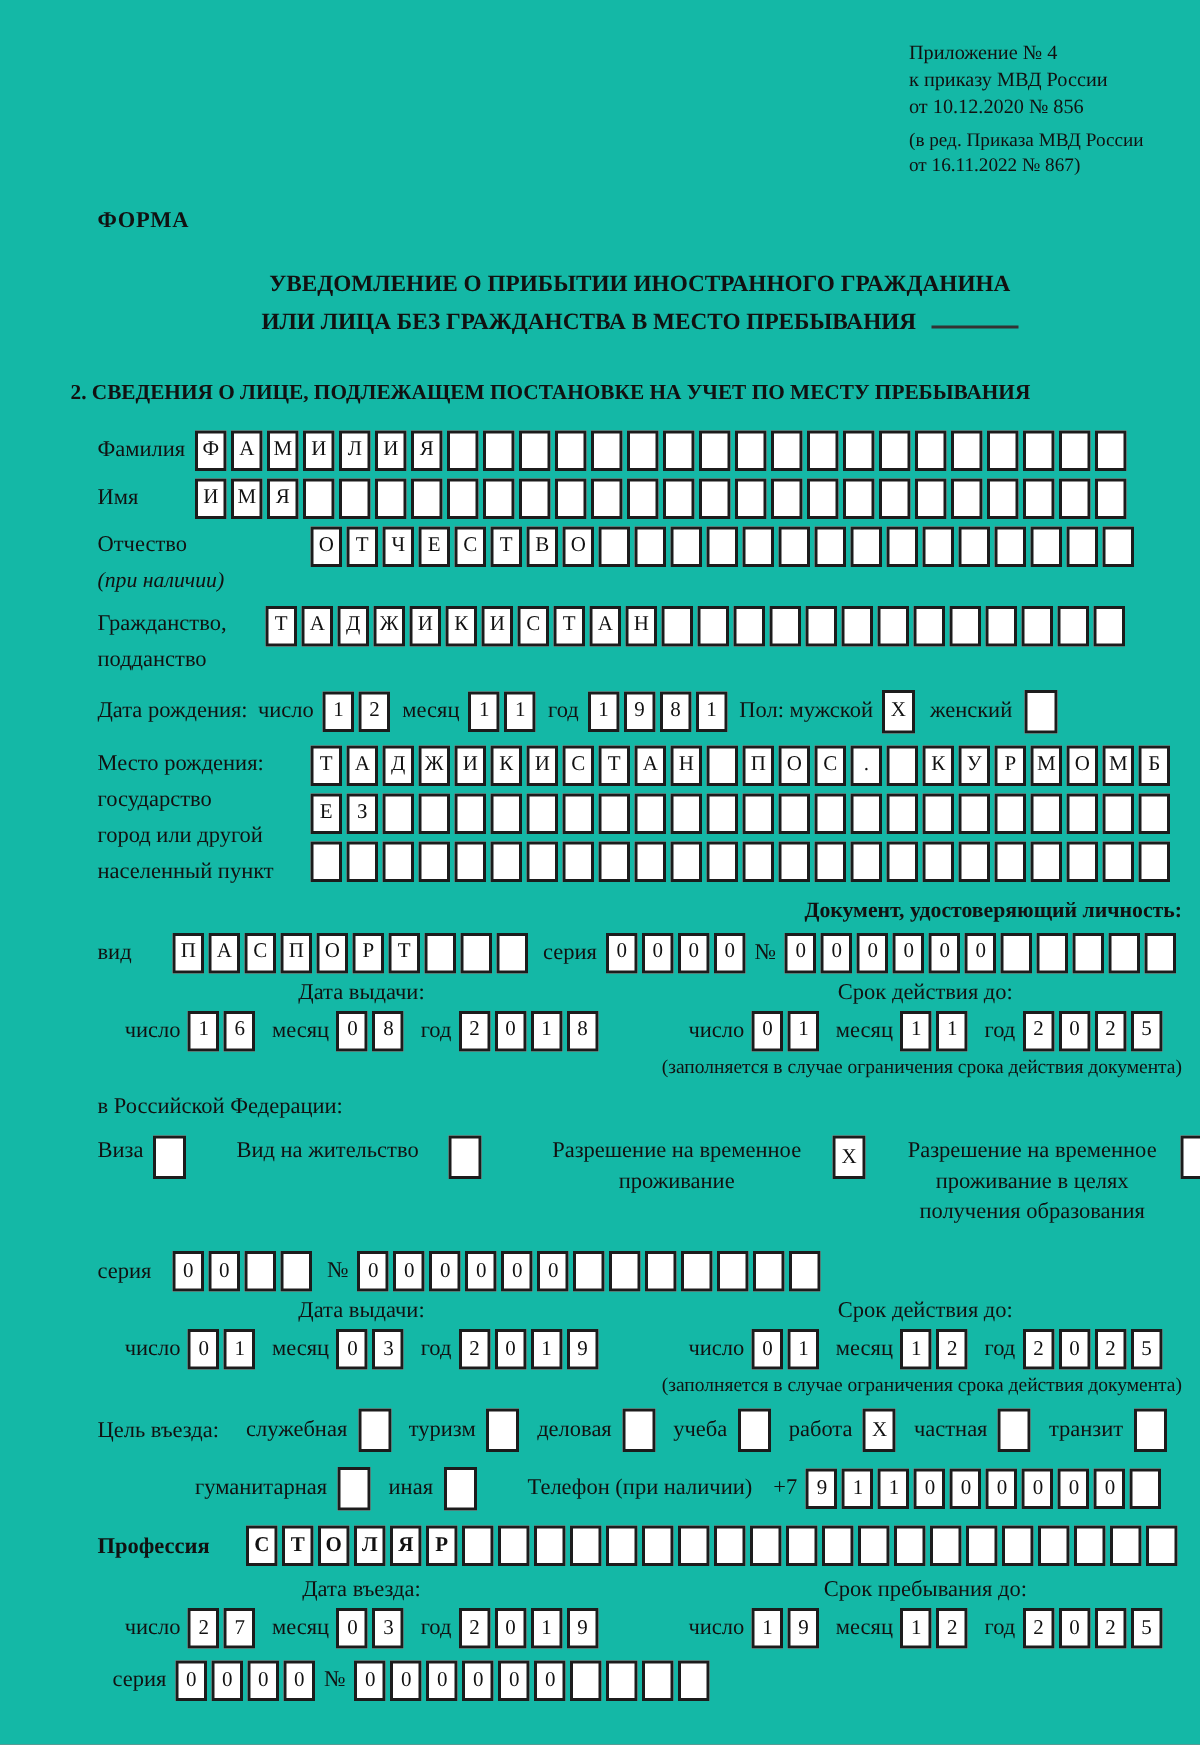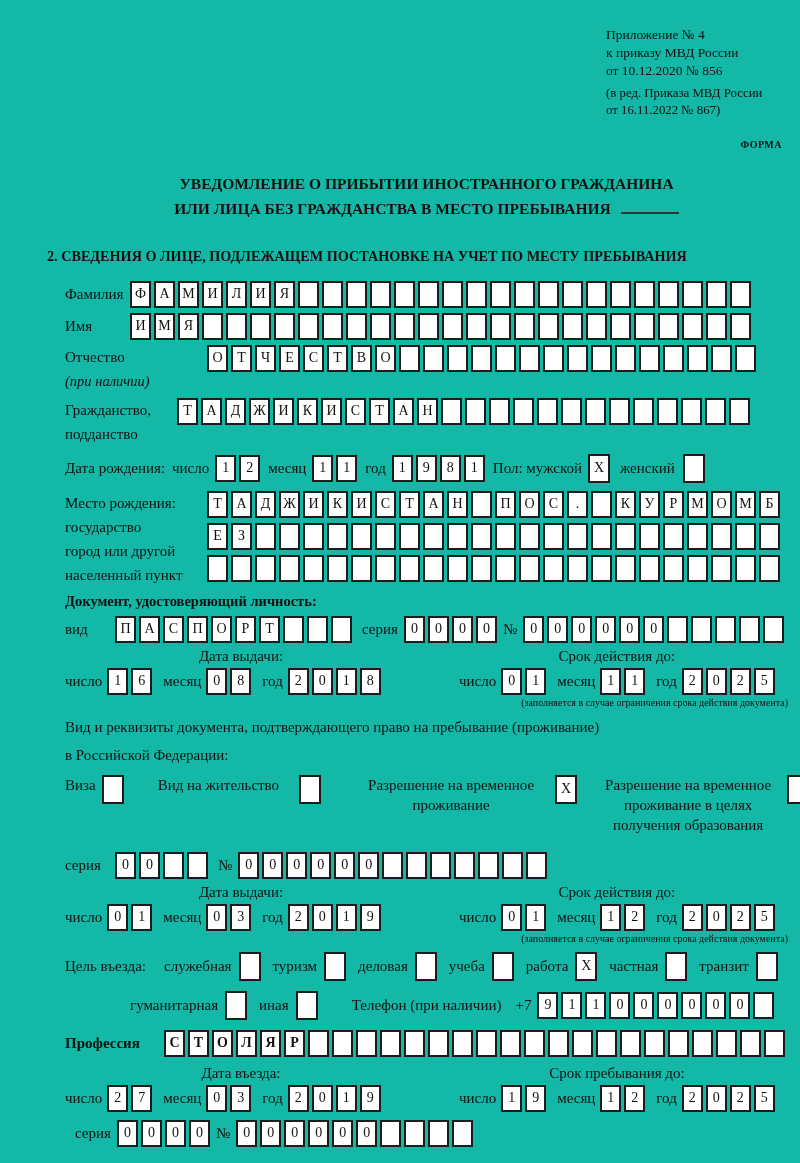--- a/index.html
+++ b/index.html
@@ -1,49 +1,49 @@
 <!DOCTYPE html>
 <html><head>
 <meta charset="utf-8">
 <style>
   html,body{margin:0;padding:0;background:#888;}
   .page{width:800px;height:1163px;background:#14b8a6;box-sizing:border-box;
         padding:26px 12px 0 65px;font-family:"Liberation Serif","DejaVu Serif",serif;
         color:#111;position:relative;overflow:hidden;}
   .top-right{margin-left:auto;width:182px;font-size:13.5px;line-height:1.35;}
   .top-right .rev{font-size:12.8px;margin-top:4px;}
-  .forma{text-align:right;font-weight:bold;font-size:10px;margin-top:20px;padding-right:6px;letter-spacing:.5px;}
+  .forma{text-align:left;font-weight:bold;font-size:15px;margin-top:20px;padding-right:6px;letter-spacing:.5px;}
   .title{text-align:center;font-weight:bold;font-size:15.5px;line-height:1.6;margin-top:22px;}
   .blank-line{display:inline-block;width:58px;border-bottom:2px solid #333;margin-left:10px;vertical-align:baseline;}
   .sec-heading{font-weight:bold;font-size:14.2px;margin:26px 0 16px -18px;white-space:nowrap;}
   .frow{display:flex;align-items:center;margin-bottom:5px;font-size:15px;}
   .frow.top{align-items:flex-start;}
   .flabel{flex-shrink:0;white-space:nowrap;line-height:26px;}
   .flabel .sub{font-size:14.5px;font-style:italic;}
   .multi{line-height:24px;}
   .w50{width:50px;}.w65{width:65px;}.w97{width:99px;}.w107{width:107px;}
   .w112{width:112px;}.w142{width:142px;}.w152{width:158px;}
   .cells{display:inline-flex;gap:3px;flex-shrink:0;}
   .cell{width:17px;height:23px;border:2px solid #1c1c1c;display:inline-flex;align-items:center;
         justify-content:center;font-size:14px;background:#fff;flex-shrink:0;line-height:1;}
   .cb{width:18px;height:25px;}
   .dlabel{white-space:nowrap;}
   .ml6{margin-left:6px;}.ml8{margin-left:8px;}.ml10{margin-left:10px;}
   .mr6{margin-right:6px;}.mr8{margin-right:8px;}
   .cellcol{display:flex;flex-direction:column;gap:5px;}
-  .doc-heading{text-align:left;font-weight:bold;font-size:14.5px;margin:6px 0 6px;}
+  .doc-heading{text-align:right;font-weight:bold;font-size:14.5px;margin:6px 0 6px;}
   .dates{display:flex;margin:4px 0 2px;}
-  .date-col{display:flex;flex-direction:column;}
+  .date-col{display:flex;flex-direction:column;align-items:center;}
   .date-col.left{width:352px;}
   .date-col.right{margin-left:42px;}
   .date-head{text-align:center;font-size:15px;margin-bottom:3px;}
   .date-fields{display:flex;align-items:center;gap:5px;font-size:15px;}
   .date-fields .dlabel{margin-left:6px;}
   .date-fields .dlabel:first-child{margin-left:0;}
-  .note-right{font-size:10px;text-align:right;margin:2px 0 8px;}
+  .note-right{font-size:13px;text-align:right;margin:2px 0 8px;}
   .intro{font-size:15px;margin:6px 0 2px;line-height:1.5;}
   .opt-row{align-items:flex-start;margin:8px 0 14px;}
   .olabel{line-height:1.35;flex-shrink:0;}
   .olabel.center{text-align:center;}
   .wv2{width:192px;}.wv3{width:182px;}
   .gap34{margin-left:34px;}.gap20{margin-left:20px;}
   .plabel{margin-right:7px;white-space:nowrap;}
   .pgap{margin-left:12px;}
   .indent{margin-left:65px;}
   .phone-label{margin-left:34px;margin-right:14px;white-space:nowrap;}
@@ -395,21 +395,20 @@
             <span class="cell">2</span>
             <span class="cell">0</span>
             <span class="cell">2</span>
             <span class="cell">5</span>
           </span>
       </div>
     </div>
   </div>
   <div class="note-right">(заполняется в случае ограничения срока действия документа)</div>
 
-  <div class="intro">Вид и реквизиты документа, подтверждающего право на пребывание (проживание)</div>
   <div class="intro">в Российской Федерации:</div>
 
   <div class="frow opt-row">
     <span class="olabel">Виза</span>
     <span class="cell cb ml6"></span>
     <span class="olabel gap34">Вид на жительство</span>
     <span class="cell cb gap20"></span>
     <span class="olabel center wv2 gap34">Разрешение на временное проживание</span>
     <span class="cell cb ml8">X</span>
     <span class="olabel center wv3 gap20">Разрешение на временное проживание в целях получения образования</span>

